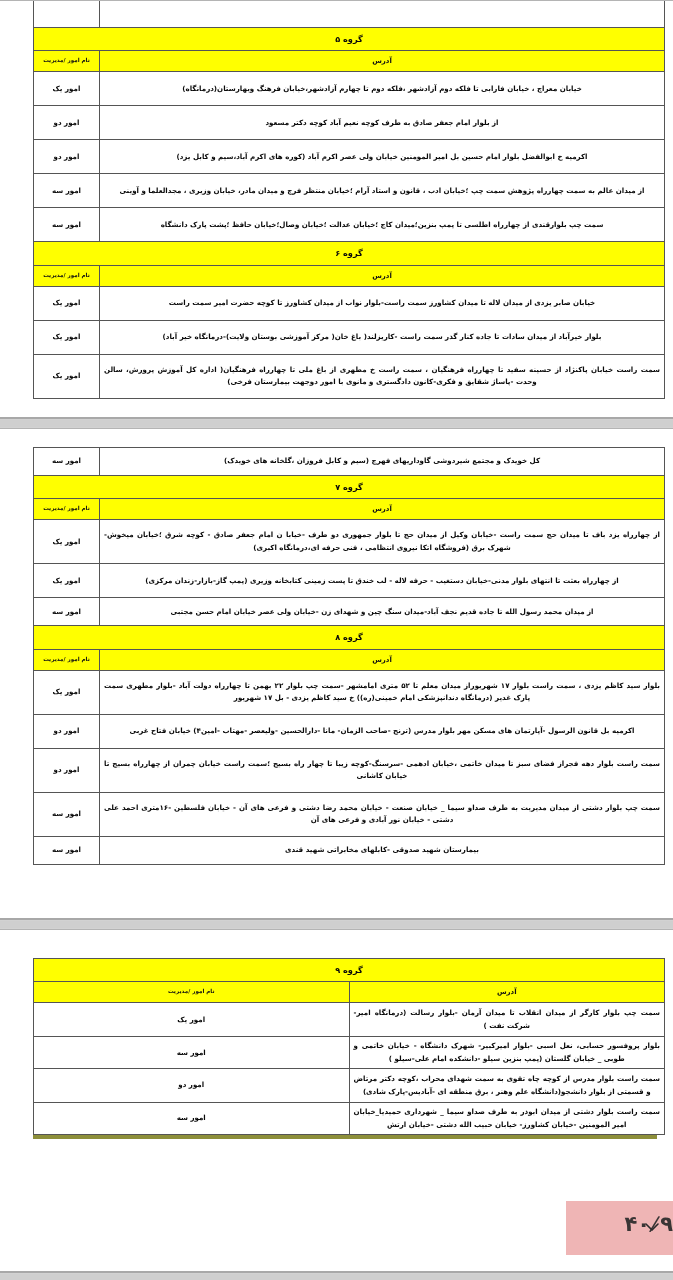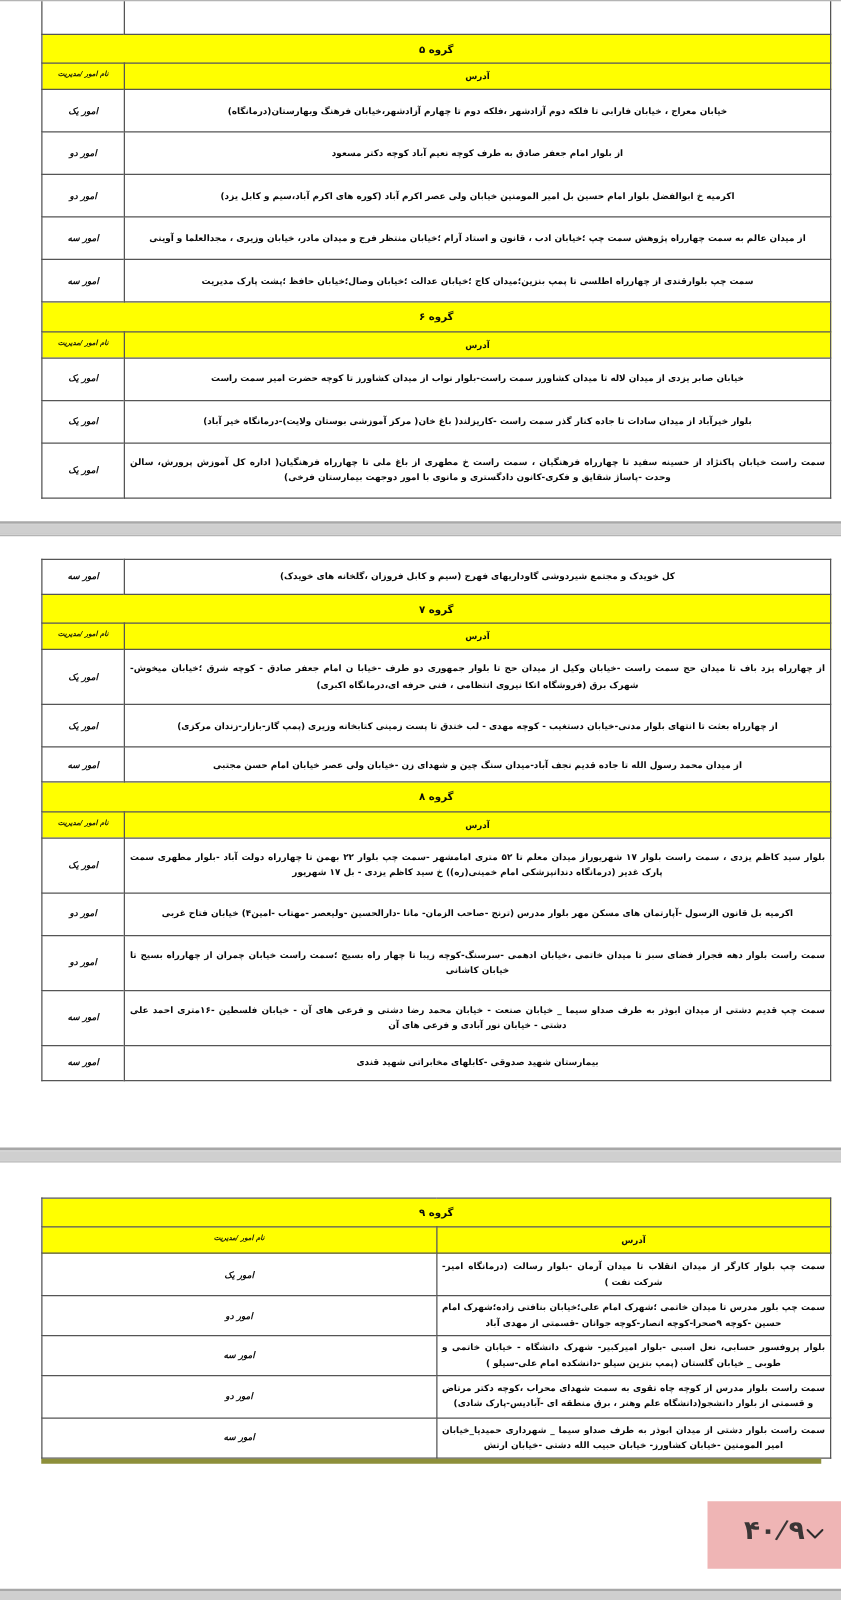--- a/index.html
+++ b/index.html
@@ -54,21 +54,20 @@
     text-align: justify;
     text-align-last: center;
     font-weight: bold;
   }
   td.col-name {
     width: 66px;
     text-align: center;
     text-align-last: center;
     font-size: 7.6px;
     white-space: nowrap;
-    font-style: italic;
   }
   td.col-addr {
     text-align: justify;
     text-align-last: center;
   }
   tr.group-title td {
     background: #FFFF00;
     text-align: right;
     text-align-last: center;
     font-size: 8.2px;
@@ -114,21 +113,21 @@
     position: absolute;
     left: 0; top: -4px;
     width: 107px;
     height: 54px;
     color: #2b2b2b;
     font-size: 21px;
     font-weight: bold;
     letter-spacing: 1px;
     display: flex;
     align-items: center;
-    justify-content: center;
+    justify-content: flex-end;
     direction: ltr;
     opacity: 0.92;
   }
   #pink-overlay .stamp .slash {
     display: inline-block;
     transform: rotate(14deg);
     margin: 0 1px;
     font-weight: 400;
   }
   #pink-overlay .chev {
@@ -170,21 +169,21 @@
           </tr>
           <tr class="data-row">
             <td class="col-addr">اکرمیه خ ابوالفضل بلوار امام حسین بل امیر المومنین خیابان ولی عصر اکرم آباد (کوره های اکرم آباد،سیم و کابل یزد)</td>
             <td class="col-name">امور دو</td>
           </tr>
           <tr class="data-row">
             <td class="col-addr">از میدان عالم به سمت چهارراه پژوهش سمت چپ ؛خیابان ادب ، قانون و استاد آرام ؛خیابان منتظر فرج و میدان مادر، خیابان وزیری ، مجدالعلما و آوینی</td>
             <td class="col-name">امور سه</td>
           </tr>
           <tr class="data-row">
-            <td class="col-addr">سمت چپ بلوارقندی از چهارراه اطلسی تا پمپ بنزین؛میدان کاج ؛خیابان عدالت ؛خیابان وصال؛خیابان حافظ ؛پشت پارک مدیریت</td>
+            <td class="col-addr">سمت چپ بلوارقندی از چهارراه اطلسی تا پمپ بنزین؛میدان کاج ؛خیابان عدالت ؛خیابان وصال؛خیابان حافظ ؛پشت پارک دانشگاه</td>
             <td class="col-name">امور سه</td>
           </tr>
 
           <tr class="group-title">
             <td colspan="2">گروه ۶</td>
           </tr>
           <tr class="col-head">
             <td class="col-addr">آدرس</td>
             <td class="col-name">نام امور /مدیریت</td>
           </tr>
@@ -221,21 +220,21 @@
           </tr>
           <tr class="col-head">
             <td class="col-addr">آدرس</td>
             <td class="col-name">نام امور /مدیریت</td>
           </tr>
           <tr class="data-row tall">
             <td class="col-addr">از چهارراه یزد باف تا میدان حج سمت راست -خیابان وکیل از میدان حج تا بلوار جمهوری  دو طرف -خیابا ن امام جعفر صادق - کوچه شرق ؛خیابان میخوش- شهرک برق (فروشگاه اتکا نیروی انتظامی ، فنی حرفه ای،درمانگاه اکبری)</td>
             <td class="col-name">امور یک</td>
           </tr>
           <tr class="data-row">
-            <td class="col-addr">از چهارراه بعثت تا انتهای بلوار مدنی-خیابان دستغیب - کوچه مهدی - لب خندق تا پست زمینی کتابخانه وزیری (پمپ گاز-بازار-زندان مرکزی)</td>
+            <td class="col-addr">از چهارراه بعثت تا انتهای بلوار مدنی-خیابان دستغیب - حرفه لاله - لب خندق تا پست زمینی کتابخانه وزیری (پمپ گاز-بازار-زندان مرکزی)</td>
             <td class="col-name">امور یک</td>
           </tr>
           <tr class="data-row short">
             <td class="col-addr">از میدان محمد رسول الله تا جاده قدیم نجف آباد-میدان سنگ چین و شهدای زن -خیابان ولی عصر خیابان امام حسن مجتبی</td>
             <td class="col-name">امور سه</td>
           </tr>
 
           <tr class="group-title">
             <td colspan="2">گروه ۸</td>
           </tr>
@@ -249,21 +248,21 @@
           </tr>
           <tr class="data-row">
             <td class="col-addr">اکرمیه بل قانون الرسول -آپارتمان های مسکن مهر بلوار مدرس (ترنج -صاحب الزمان- مانا -دارالحسین -ولیعصر -مهتاب -امین۴) خیابان فتاح غربی</td>
             <td class="col-name">امور دو</td>
           </tr>
           <tr class="data-row tall">
             <td class="col-addr">سمت راست بلوار دهه فجراز فضای سبز تا میدان خاتمی ،خیابان ادهمی -سرسنگ-کوچه زیبا تا چهار راه بسیج ؛سمت راست خیابان چمران از چهارراه بسیج تا خیابان کاشانی</td>
             <td class="col-name">امور دو</td>
           </tr>
           <tr class="data-row tall">
-            <td class="col-addr">سمت چپ قدیم دشتی از  میدان ابوذر به طرف صداو سیما _ خیابان صنعت - خیابان محمد رضا دشتی و فرعی های آن - خیابان فلسطین -۱۶متری احمد علی دشتی - خیابان نور آبادی و فرعی های آن</td>
+            <td class="col-addr">سمت چپ بلوار دشتی از  میدان مدیریت به طرف صداو سیما _ خیابان صنعت - خیابان محمد رضا دشتی و فرعی های آن - خیابان فلسطین -۱۶متری احمد علی دشتی - خیابان نور آبادی و فرعی های آن</td>
             <td class="col-name">امور سه</td>
           </tr>
           <tr class="data-row short">
             <td class="col-addr">بیمارستان شهید صدوقی -کابلهای مخابراتی شهید قندی</td>
             <td class="col-name">امور سه</td>
           </tr>
         </tbody>
       </table>
     </div>
   </div>
@@ -278,24 +277,20 @@
           <tr class="group-title">
             <td colspan="2">گروه ۹</td>
           </tr>
           <tr class="col-head">
             <td class="col-addr">آدرس</td>
             <td class="col-name">نام امور /مدیریت</td>
           </tr>
           <tr class="data-row">
             <td class="col-addr">سمت چپ بلوار کارگر از میدان انقلاب تا میدان آرمان -بلوار رسالت  (درمانگاه امیر-شرکت نفت )</td>
             <td class="col-name">امور یک</td>
-          </tr>
-          <tr class="data-row short">
-            <td class="col-addr">سمت چپ بلور مدرس تا میدان خاتمی ؛شهرک امام علی؛خیابان بنافتی زاده؛شهرک امام حسین -کوچه ۹صحرا-کوچه انصار-کوچه جوانان -قسمتی از مهدی آباد</td>
-            <td class="col-name">امور دو</td>
           </tr>
           <tr class="data-row short">
             <td class="col-addr">بلوار پروفسور حسابی، نعل اسبی -بلوار امیرکبیر-  شهرک دانشگاه - خیابان خاتمی و طوبی _ خیابان گلستان (پمپ بنزین سیلو -دانشکده امام علی-سیلو )</td>
             <td class="col-name">امور سه</td>
           </tr>
           <tr class="data-row">
             <td class="col-addr">سمت راست بلوار مدرس از کوچه چاه تقوی به سمت شهدای محراب ،کوچه دکتر مرتاض و قسمتی از بلوار دانشجو(دانشگاه علم وهنر ، برق منطقه ای -آبادیس-پارک شادی)</td>
             <td class="col-name">امور دو</td>
           </tr>
           <tr class="data-row short">

